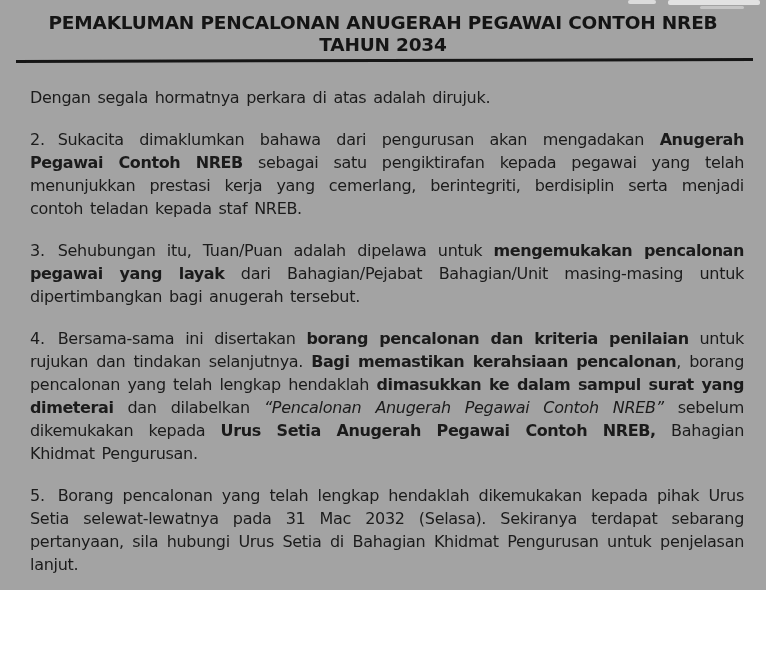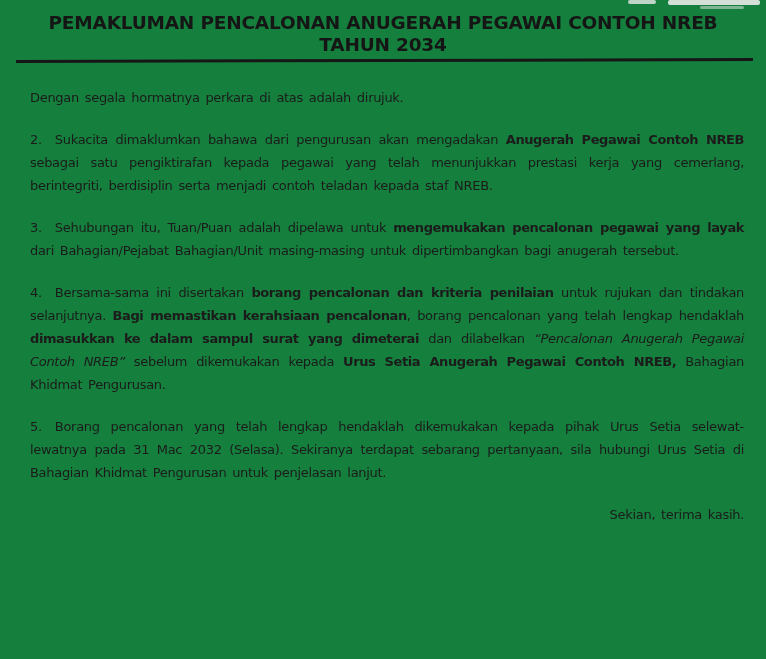--- a/index.html
+++ b/index.html
@@ -3,22 +3,22 @@
 <meta charset="utf-8">
 <style>
   html, body {
     margin: 0;
     padding: 0;
     background: #ffffff;
   }
   .page {
     position: relative;
     width: 766px;
-    height: 659px;
-    background: #15803d;
+    height: 590px;
+    background: #a3a3a3;
     overflow: hidden;
     font-family: "DejaVu Sans", "Liberation Sans", sans-serif;
     color: #1b1b1b;
   }
   
   .smudge {
     position: absolute;
     background: #e9e9e9;
     border-radius: 2px;
   }
@@ -41,21 +41,21 @@
   .rule {
     height: 3px;
     background: #161616;
     margin: 3px 13px 0 16px;
     transform: rotate(-0.15deg);
   }
 
   main.doc-body {
     margin: 0 22px 0 30px;
     text-align: justify;
-    font-size: 13px;
+    font-size: 16px;
     line-height: 23px;
     letter-spacing: -0.3px;
     word-spacing: 2px;
   }
   main.doc-body p {
     margin: 0 0 19px 0;
   }
   main.doc-body p.first {
     margin-top: 24px;
   }

